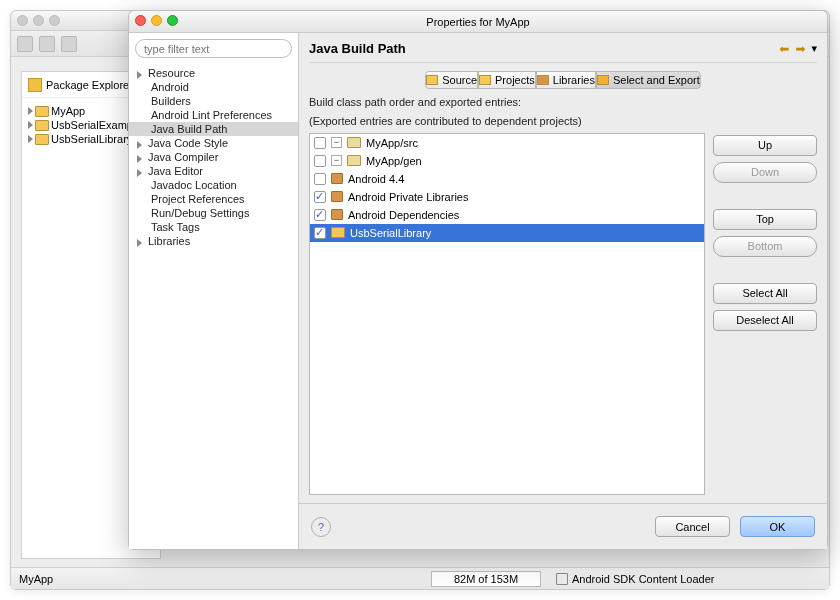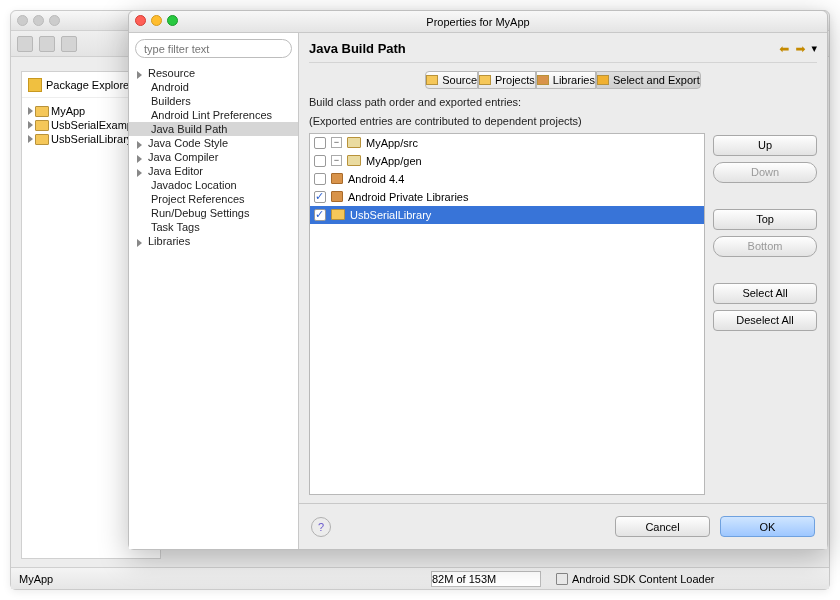--- a/index.html
+++ b/index.html
@@ -12,21 +12,21 @@
 .eclipse-toolbar { height: 26px; background: linear-gradient(#efefef,#e4e4e4); border-bottom:1px solid #d0d0d0; display:flex; align-items:center; padding:0 6px; gap:6px;}
 .tb-icon { width:16px; height:16px; background:#d4d4d4; border:1px solid #b8b8b8; border-radius:2px;}
 .pkg-explorer { position:absolute; left:10px; top:60px; width:140px; bottom:30px; background:#fff; border:1px solid #d0d0d0;}
 .pkg-header { height:26px; display:flex; align-items:center; padding:0 6px; gap:4px; border-bottom:1px solid #eee;}
 .pkg-header .pkgicon { width:14px; height:14px; background:#f0c040; border:1px solid #c89820;}
 .pkg-list { padding:6px 4px;}
 .pkg-item { display:flex; align-items:center; gap:2px; padding:1px 2px;}
 .tri { width:0; height:0; border-top:4px solid transparent; border-bottom:4px solid transparent; border-left:5px solid #888;}
 .fld { width:14px; height:11px; background:#f5c759; border:1px solid #b8923a; border-radius:1px;}
 .statusbar { position:absolute; left:0; right:0; bottom:0; height:22px; background:linear-gradient(#f4f4f4,#e6e6e6); border-top:1px solid #d0d0d0; display:flex; align-items:center; padding:0 8px; gap:12px;}
-.heap { position:absolute; left:420px; width:110px; height:16px; border:1px solid #bbb; background:#fff; font-size:10px; display:flex; align-items:center; justify-content:flex-start;}
+.heap { position:absolute; left:420px; width:110px; height:16px; border:1px solid #bbb; background:#fff; font-size:10px; display:flex; align-items:center; justify-content:center;}
 .heap .bar { position:absolute; left:0; top:0; bottom:0; width:54%; background:#e9e38d; z-index:-1;}
 .android-loader { position:absolute; left:545px; display:flex; align-items:center; gap:4px;}
 .trash { width:12px; height:12px; border:1px solid #888; border-radius:1px;}
 
 
 .dialog { position:absolute; left:128px; top:10px; width:700px; height:540px; background:#ececec; border:1px solid #bfbfbf; border-radius:6px; box-shadow:0 8px 30px rgba(0,0,0,.25);}
 .dialog-titlebar { height:22px; background:linear-gradient(#f8f8f8,#e4e4e4); border-bottom:1px solid #c8c8c8; border-radius:6px 6px 0 0; display:flex; align-items:center; justify-content:center; position:relative;}
 .dialog-titlebar .lights { position:absolute; left:6px; top:4px; display:flex; gap:5px;}
 .red{background:#ff5f57;border:1px solid #d43d34;} .yel{background:#ffbd2e;border:1px solid #d49a1e;} .grn{background:#28c940;border:1px solid #1a9b2c;}
 .dialog-body { position:absolute; top:22px; left:0; right:0; bottom:0; display:flex;}
@@ -58,21 +58,21 @@
 .collapse { width:11px; height:11px; border:1px solid #aaa; background:#fff; display:flex; align-items:center; justify-content:center; font-size:9px; line-height:1; color:#444; flex-shrink:0;}
 .fld2 { width:14px; height:11px; background:#f5c759; border:1px solid #b8923a; border-radius:1px; flex-shrink:0;}
 .jar { width:12px; height:11px; background:#d8934a; border:1px solid #a86a2a; border-radius:1px; flex-shrink:0;}
 .btns { width:104px; display:flex; flex-direction:column; gap:6px; padding-top:2px;}
 .btn { height:21px; border:1px solid #a8a8a8; border-radius:4px; background:linear-gradient(#fefefe,#e3e3e3); font-size:11px; display:flex; align-items:center; justify-content:center;}
 .btn.disabled { color:#9a9a9a;border-radius:10px;}
 .spacer { height:14px;}
 .footer { height:46px; border-top:1px solid #c8c8c8; margin:8px -10px 0 -10px; padding:8px 12px; display:flex; align-items:center; justify-content:space-between; background:#ececec;}
 .help { width:20px; height:20px; border:1px solid #b0b0b0; border-radius:50%; display:flex; align-items:center; justify-content:center; color:#6a5acd;}
 .footer-btns { display:flex; gap:10px;}
-.footer-btns .btn { width:95px;}
+.footer-btns .btn { width:75px;}
 .footer-btns .btn.ok { background:linear-gradient(#cfe5ff,#9ec7ff); border-color:#6fa1df;}
 </style>
 </head>
 <body>
 
 <div class="eclipse-window">
   <div class="eclipse-titlebar">
     <div class="traffic"></div>
     <div class="traffic"></div>
     <div class="traffic"></div>
@@ -242,20 +242,25 @@
             </div>
             <div class="li">
               <span class="chk"></span>
               <span class="jar"></span>
               <span>Android 4.4</span>
             </div>
             <div class="li">
               <span class="chk on"></span>
               <span class="jar"></span>
               <span>Android Private Libraries</span>
+            </div>
+            <div class="li">
+              <span class="chk on"></span>
+              <span class="jar"></span>
+              <span>Android Dependencies</span>
             </div>
             <div class="li sel">
               <span class="chk on"></span>
               <span class="fld2"></span>
               <span>UsbSerialLibrary</span>
             </div>
           </div>
         <div class="btns">
           <div class="btn">Up</div>
           <div class="btn disabled">Down</div>

